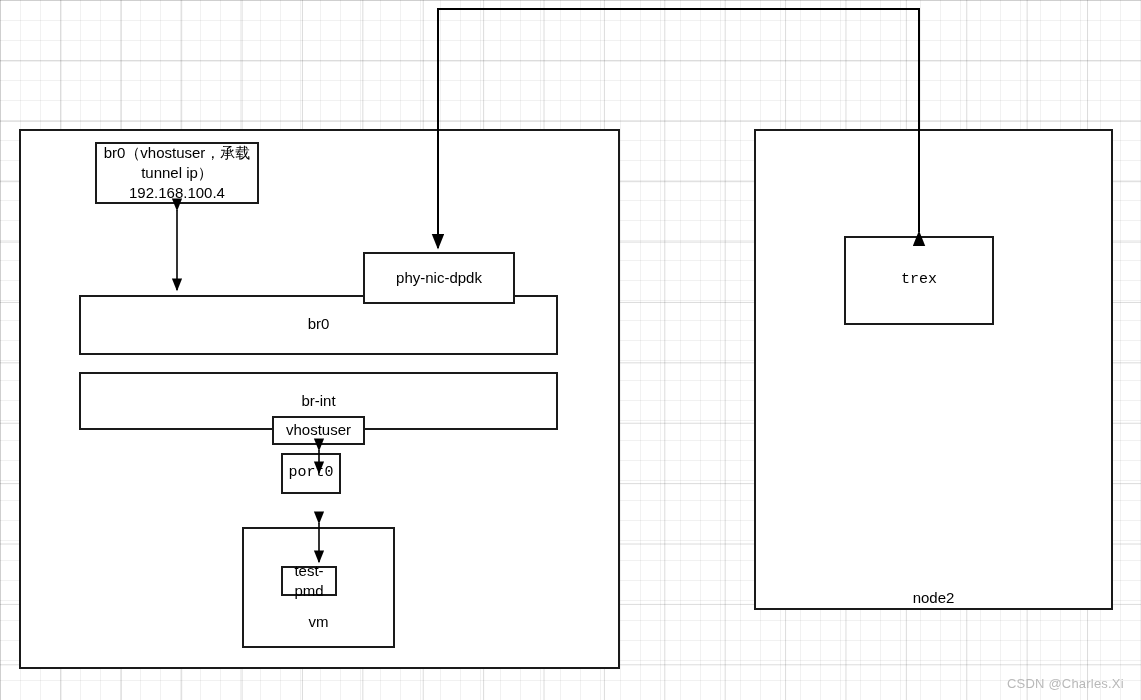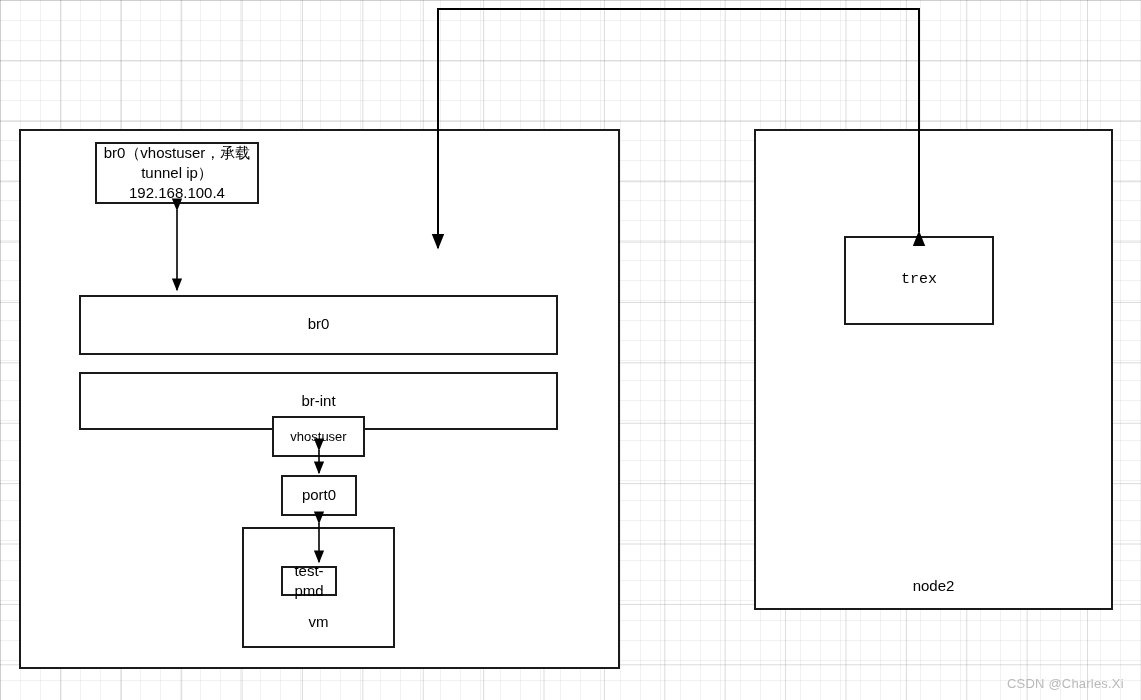--- a/index.html
+++ b/index.html
@@ -85,42 +85,45 @@
   <div class="box" style="left:95px; top:142px; width:164px; height:62px; font-size:15px;">
     <span>br0（vhostuser，承载
 tunnel ip）
 192.168.100.4</span>
   </div>
 
   <div class="bar" style="left:79px; top:295px; width:479px; height:60px;">
     <span class="bar-label" style="top:18px;">br0</span>
   </div>
 
+  <div class="box" style="left:363px; top:252px; width:152px; height:52px;">
+    <span>phy-nic-dpdk</span>
+  </div>
 
   <div class="bar" style="left:79px; top:372px; width:479px; height:58px;">
     <span class="bar-label" style="top:18px;">br-int</span>
   </div>
 
-  <div class="box" style="left:272px; top:416px; width:93px; height:41px; font-size:13px;">
+  <div class="box" style="left:272px; top:416px; width:93px; height:29px; font-size:15px;">
     <span>vhostuser</span>
   </div>
 
-  <div class="box" style="left:281px; top:475px; width:76px; height:41px;">
+  <div class="box" style="left:281px; top:453px; width:60px; height:41px;font-family:Liberation Mono, monospace;">
     <span>port0</span>
   </div>
 
   <div class="box container-box" style="left:242px; top:527px; width:153px; height:121px; padding-bottom:14px;">
     <span>vm</span>
   </div>
 
   <div class="box" style="left:281px; top:566px; width:56px; height:30px;">
     <span>test-pmd</span>
   </div>
 
-  <div class="box container-box" style="left:754px; top:129px; width:359px; height:481px; padding-bottom:12px;">
+  <div class="box container-box" style="left:754px; top:129px; width:359px; height:481px; padding-bottom:0;">
     <span>node2</span>
   </div>
 
   <div class="box" style="left:844px; top:236px; width:150px; height:89px;font-family:Liberation Mono, monospace;">
     <span>trex</span>
   </div>
 
   <svg class="overlay" viewBox="0 0 1141 700" xmlns="http://www.w3.org/2000/svg">
     <defs>
       <marker id="arrowhead" markerWidth="9" markerHeight="9" refX="7.2" refY="3.2" orient="auto" markerUnits="strokeWidth">

